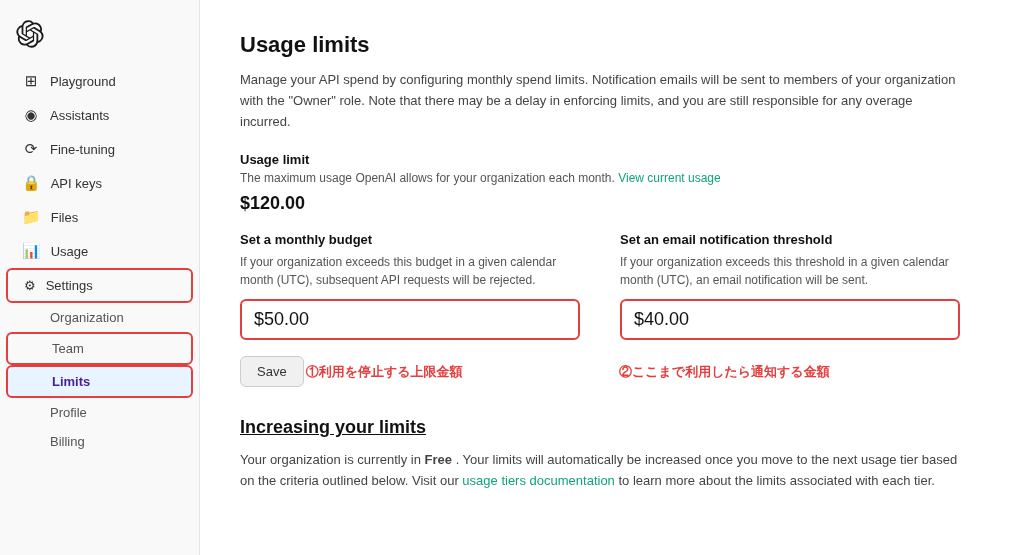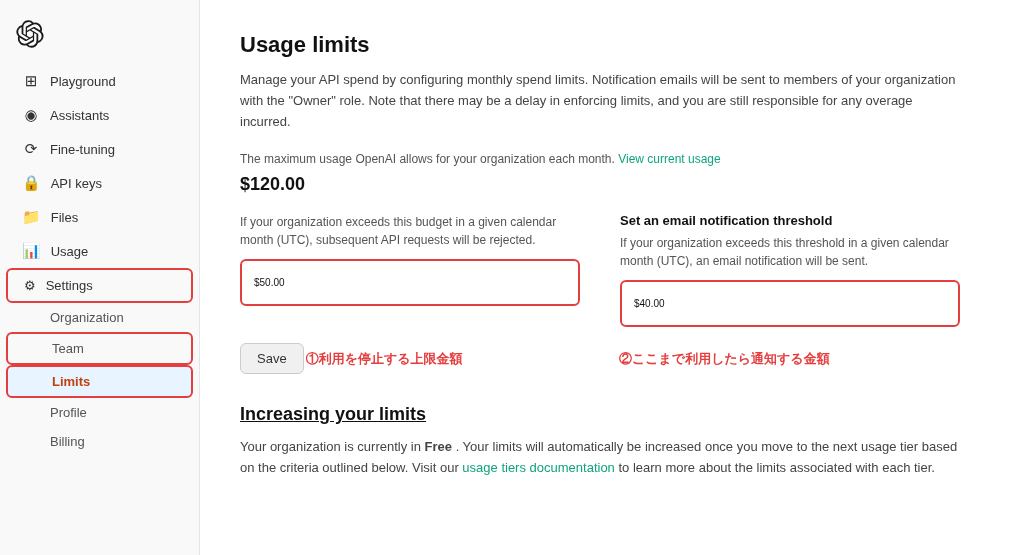--- a/index.html
+++ b/index.html
@@ -58,21 +58,21 @@
       align-items: flex-end;
       padding: 7px 16px 7px 44px;
       cursor: pointer;
       color: #555;
       font-size: 13px;
       border-radius: 6px;
       margin: 0 6px;
     }
     .sidebar-sub-item.active {
       background: #e8f4ff;
-      color: #c2410c;
+      color: #4c1d95;
       font-weight: 600;
     }
     .sidebar-sub-item.highlighted {
       border: 2px solid #e53e3e;
     }
     .team-highlighted {
       border: 2px solid #e53e3e;
     }
 
     
@@ -144,22 +144,22 @@
     .budget-col-desc {
       font-size: 12px;
       color: #555;
       line-height: 1.5;
       margin-bottom: 10px;
     }
 
     .input-box {
       border: 2px solid #e53e3e;
       border-radius: 6px;
-      padding: 16px 12px;
-      font-size: 10px;
+      padding: 8px 12px;
+      font-size: 18px;
       width: 100%;
       outline: none;
       color: #111;
       background: #fff;
     }
 
     .save-row {
       display: flex;
       align-items: center;
       gap: 2px;
@@ -257,28 +257,30 @@
   </div>
   <div class="sidebar-sub-item">
     <span>Billing</span>
   </div>
 </div>
 
 <div class="main-content">
   <h1 class="page-title">Usage limits</h1>
   <p class="description">Manage your API spend by configuring monthly spend limits. Notification emails will be sent to members of your organization with the "Owner" role. Note that there may be a delay in enforcing limits, and you are still responsible for any overage incurred.</p>
 
+  <div class="section-label">Usage limit</div>
   <div class="sub-label">
     <span>The maximum usage OpenAI allows for your organization each month.</span>
     <a href="#">View current usage</a>
   </div>
   <div class="current-limit">$120.00</div>
 
   <div class="budget-row">
     <div class="budget-col">
+      <div class="budget-col-label">Set a monthly budget</div>
       <div class="budget-col-desc">If your organization exceeds this budget in a given calendar month (UTC), subsequent API requests will be rejected.</div>
       <input class="input-box" type="text" value="$50.00" style="">
     </div>
     <div class="budget-col">
       <div class="budget-col-label">Set an email notification threshold</div>
       <div class="budget-col-desc">If your organization exceeds this threshold in a given calendar month (UTC), an email notification will be sent.</div>
       <input class="input-box" type="text" value="$40.00" style="">
     </div>
   </div>
 

